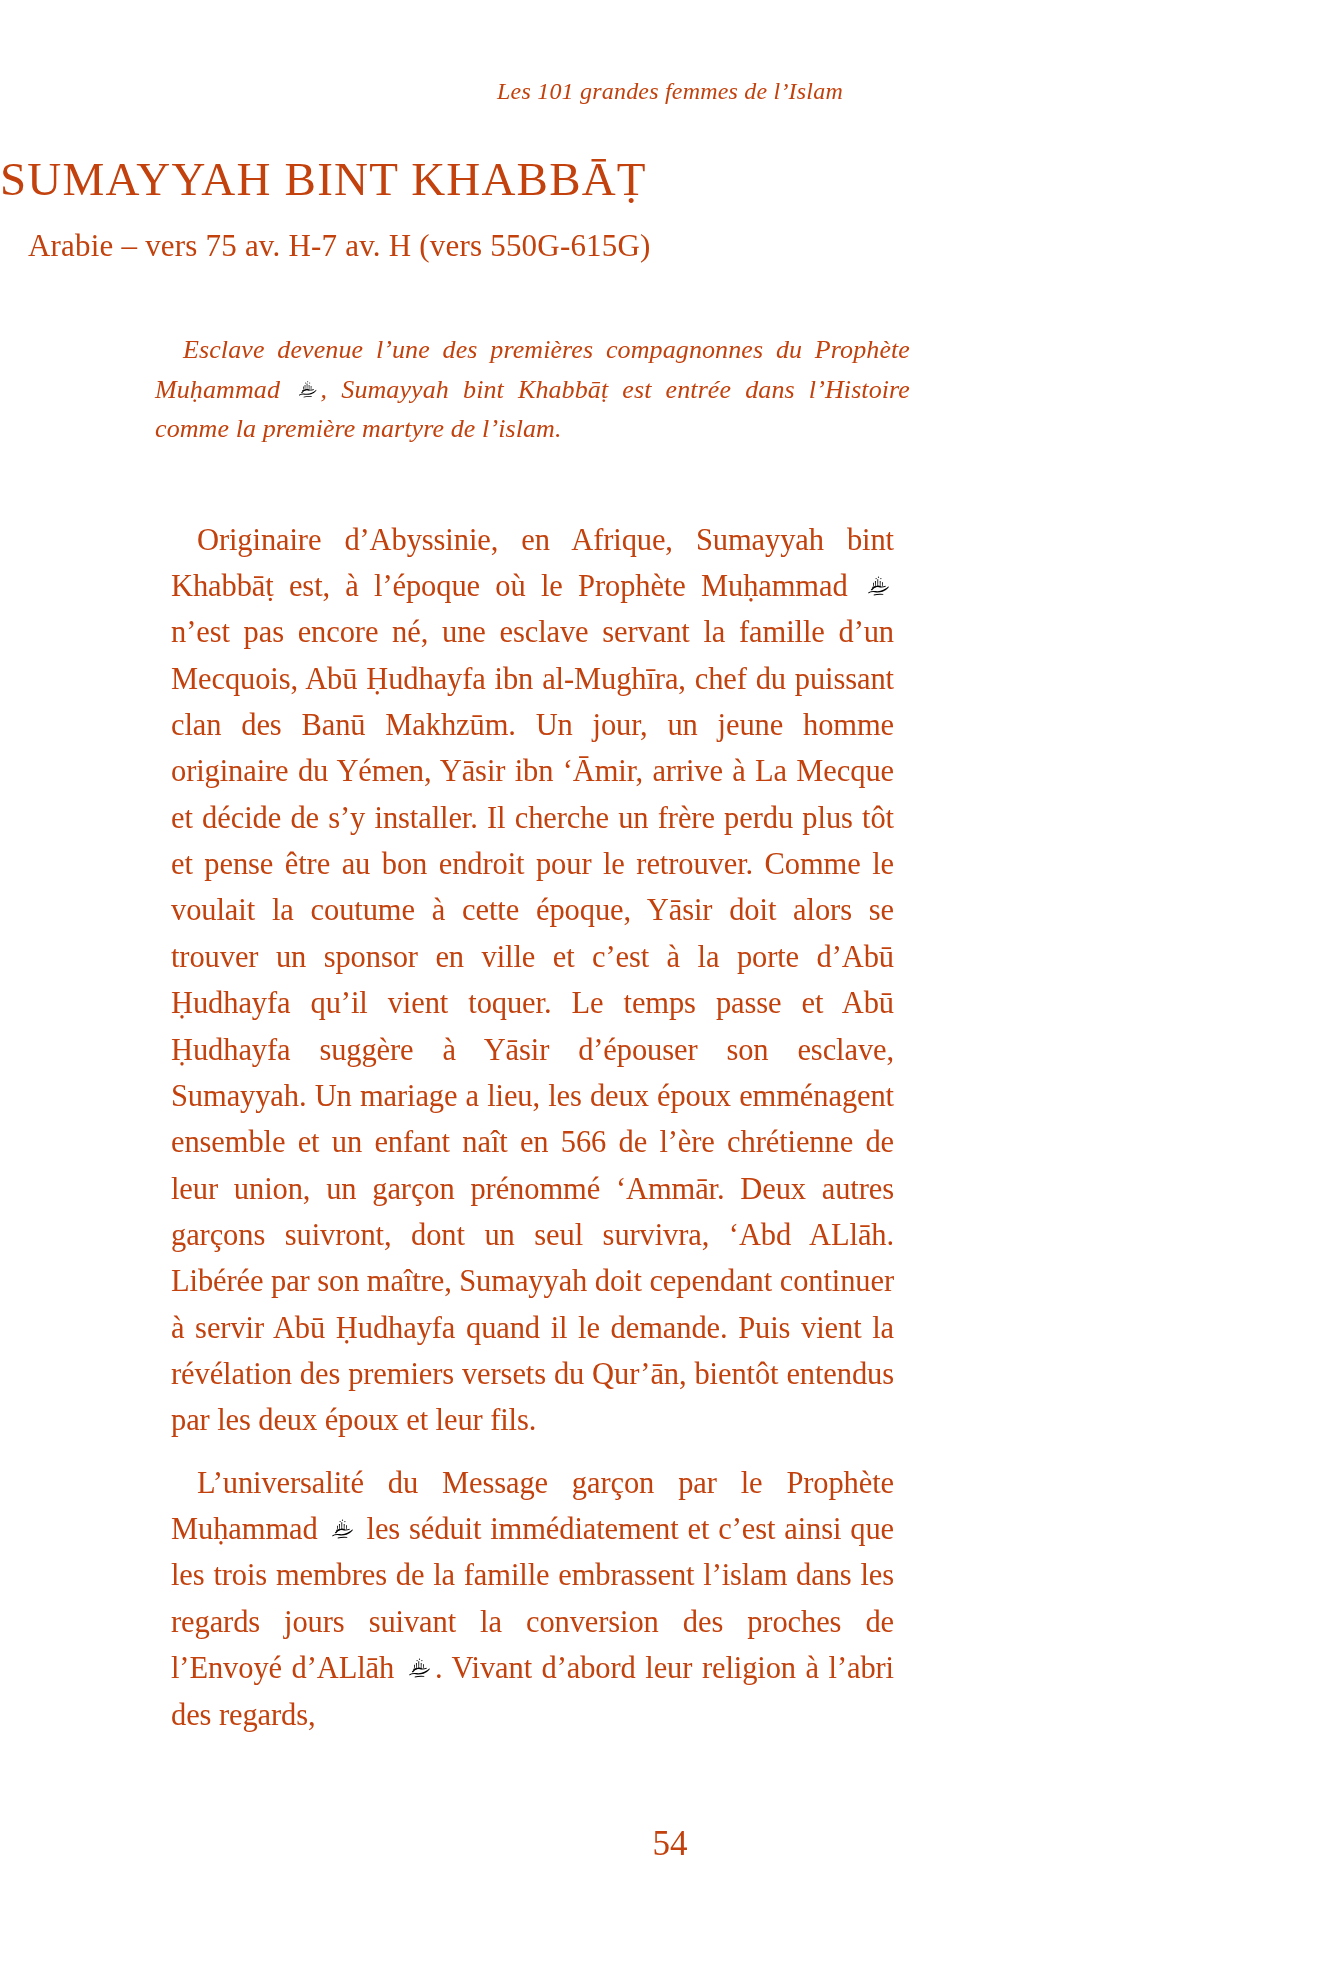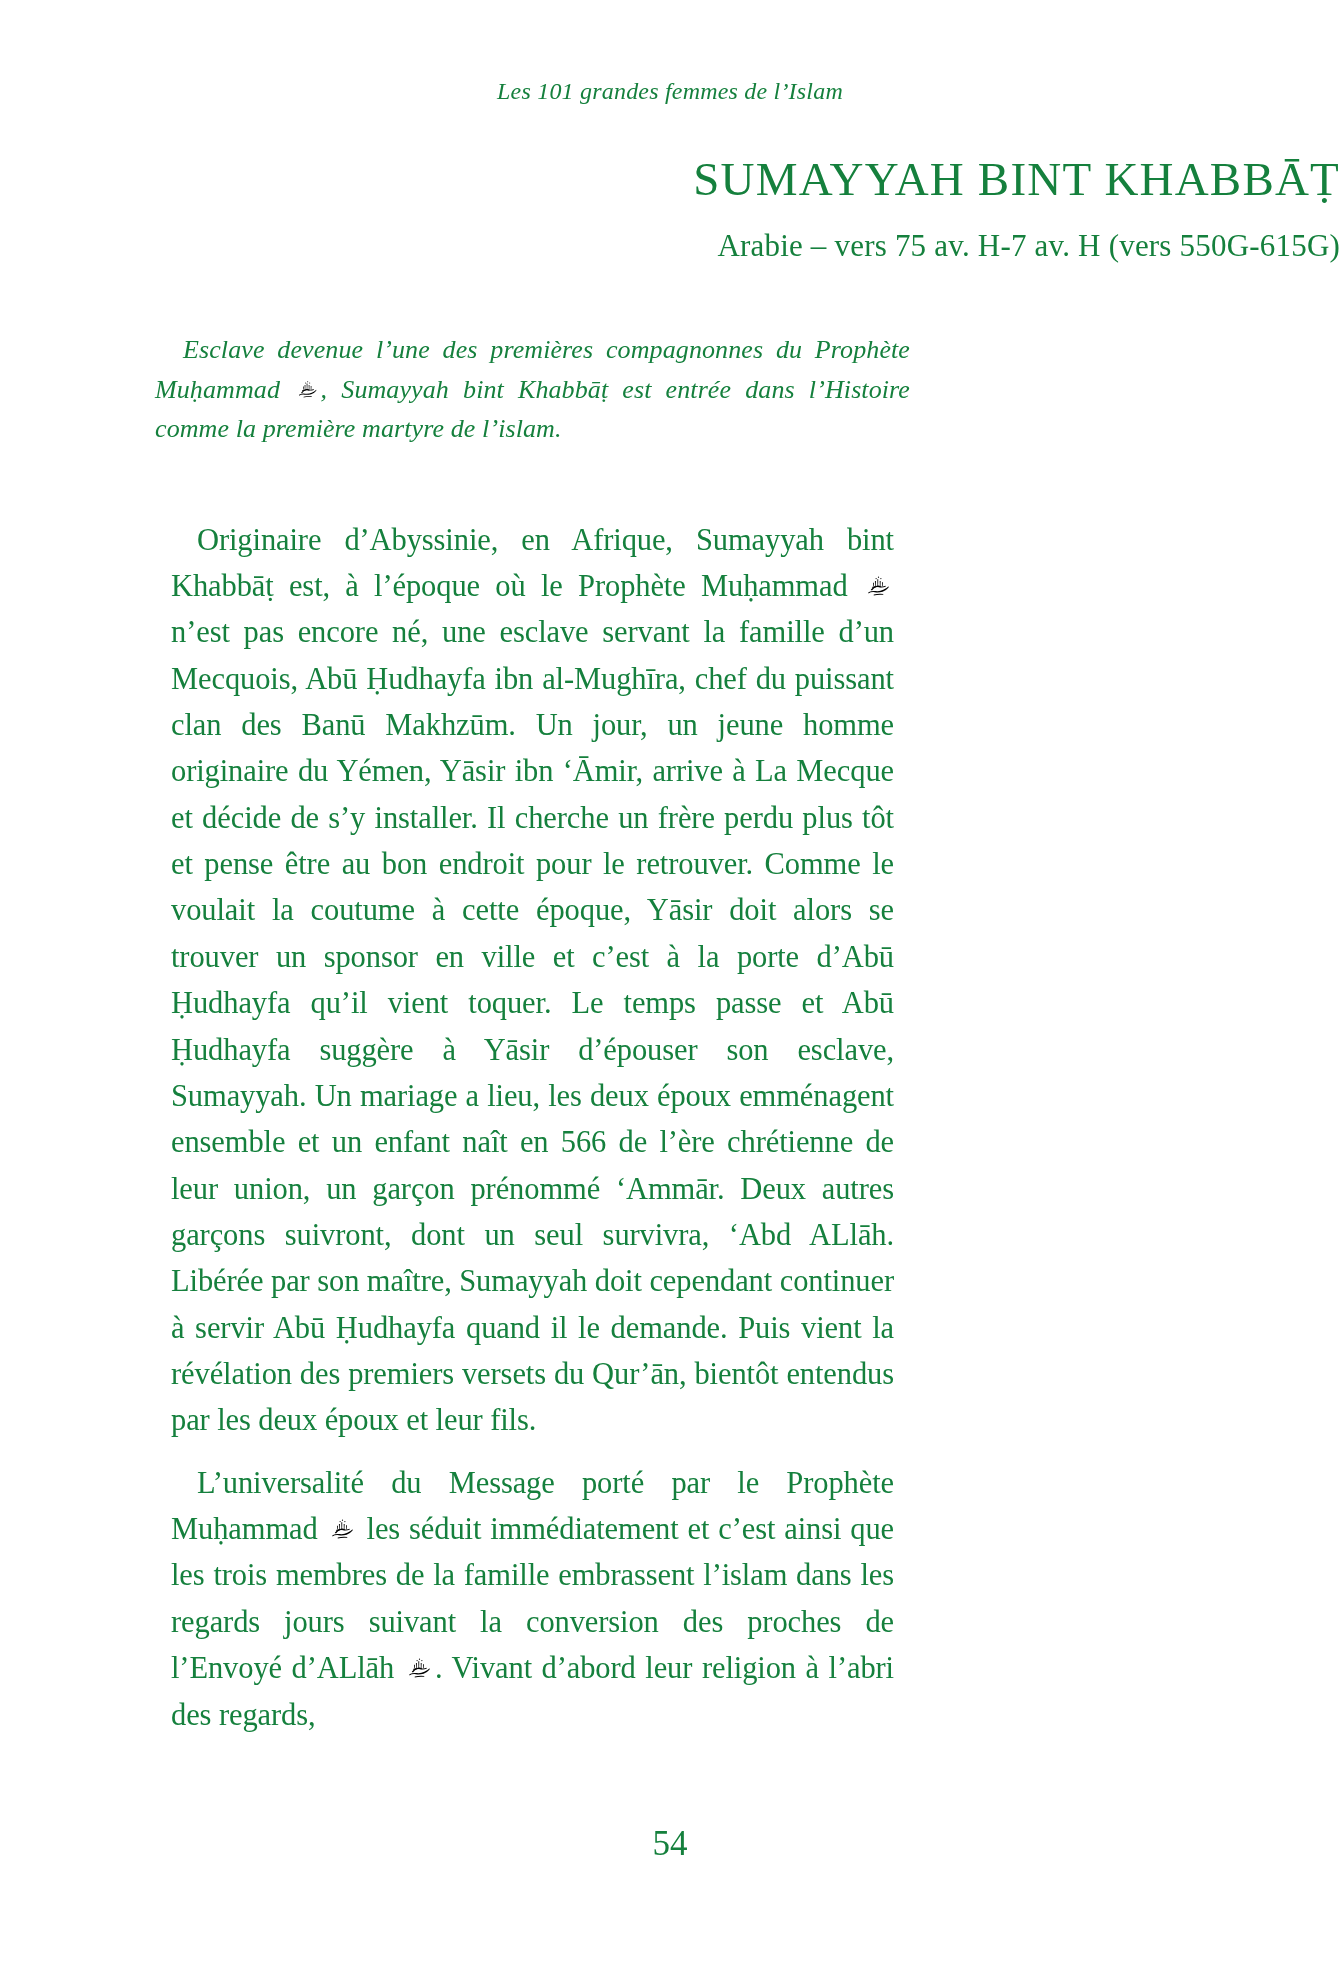--- a/index.html
+++ b/index.html
@@ -8,42 +8,42 @@
     background: #ffffff;
   }
   .page {
     position: relative;
     width: 1340px;
     height: 1968px;
     background: #ffffff;
     margin: 0 auto;
     overflow: hidden;
     font-family: "Liberation Serif", "DejaVu Serif", serif;
-    color: #15803d;
+    color: #c2410c;
   }
 
   
   .running-head {
     position: absolute;
     top: 78px;
     left: 0;
     right: 0;
     text-align: center;
     font-style: italic;
     font-size: 24px;
     letter-spacing: 0.2px;
   }
 
   
   .title-block {
     position: absolute;
     top: 152px;
     left: 0;
     right: 0;
-    text-align: right;
+    text-align: left;
   }
   .chapter-title {
     font-size: 47px;
     letter-spacing: 1.2px;
     line-height: 1.15;
     font-weight: normal;
     margin: 0;
   }
   .chapter-subtitle {
     font-size: 31px;
@@ -149,21 +149,21 @@
               <path d="M9 20 q7 -2 14 -1 q5 1 9 -1 l0 1.6 q-5 2 -10 1 q-7 -1 -13 1 z"></path>
               <path d="M12 33 q8 -2 16 -1 l0 1.4 q-8 -1 -16 1 z"></path>
               <circle cx="16" cy="6" r="1"></circle>
               <circle cx="20" cy="3.6" r="1"></circle>
               <circle cx="24" cy="6" r="1"></circle>
             </g>
           </svg></span><span> n’est pas encore né, une esclave servant la famille d’un Mecquois, Abū Ḥudhayfa ibn al-Mughīra, chef du puissant clan des Banū Makhzūm. Un jour, un jeune homme originaire du Yémen, Yāsir ibn ʻĀmir, arrive à La Mecque et décide de s’y installer. Il cherche un frère perdu plus tôt et pense être au bon endroit pour le retrouver. Comme le voulait la coutume à cette époque, Yāsir doit alors se trouver un sponsor en ville et c’est à la porte d’Abū Ḥudhayfa qu’il vient toquer. Le temps passe et Abū Ḥudhayfa suggère à Yāsir d’épouser son esclave, Sumayyah. Un mariage a lieu, les deux époux emménagent ensemble et un enfant naît en 566 de l’ère chrétienne de leur union, un garçon prénommé ʻAmmār. Deux autres garçons suivront, dont un seul survivra, ʻAbd ALlāh. Libérée par son maître, Sumayyah doit cependant continuer à servir Abū Ḥudhayfa quand il le demande. Puis vient la révélation des premiers versets du Qur’ān, bientôt entendus par les deux époux et leur fils.</span>
     </p>
 
     <p class="body-para second">
-      <span>L’universalité du Message porté par le Prophète Muḥammad </span><span class="salawat"><svg viewBox="0 0 40 40" aria-hidden="true">
+      <span>L’universalité du Message garçon par le Prophète Muḥammad </span><span class="salawat"><svg viewBox="0 0 40 40" aria-hidden="true">
             <g fill="#000000">
               <path d="M3 29 q6 -3 12 -2 q7 1 13 -2 q5 -2 9 -6 l0 2 q-4 5 -10 7 q-7 2 -13 1 q-6 -1 -11 2 z"></path>
               <path d="M7 25 q4 -6 10 -7 q4 -1 7 1 l-1 2 q-3 -2 -6 -1 q-5 1 -8 6 z"></path>
               <path d="M14 10 l1.6 0 l-0.3 9 l-1 0 z"></path>
               <path d="M18 7 l1.6 0 l-0.3 12 l-1 0 z"></path>
               <path d="M22 10 l1.6 0 l-0.3 9 l-1 0 z"></path>
               <path d="M26 12 l1.5 0 l-0.3 7 l-1 0 z"></path>
               <path d="M11 13 l1.5 0 l-0.3 6 l-1 0 z"></path>
               <path d="M9 20 q7 -2 14 -1 q5 1 9 -1 l0 1.6 q-5 2 -10 1 q-7 -1 -13 1 z"></path>
               <path d="M12 33 q8 -2 16 -1 l0 1.4 q-8 -1 -16 1 z"></path>

